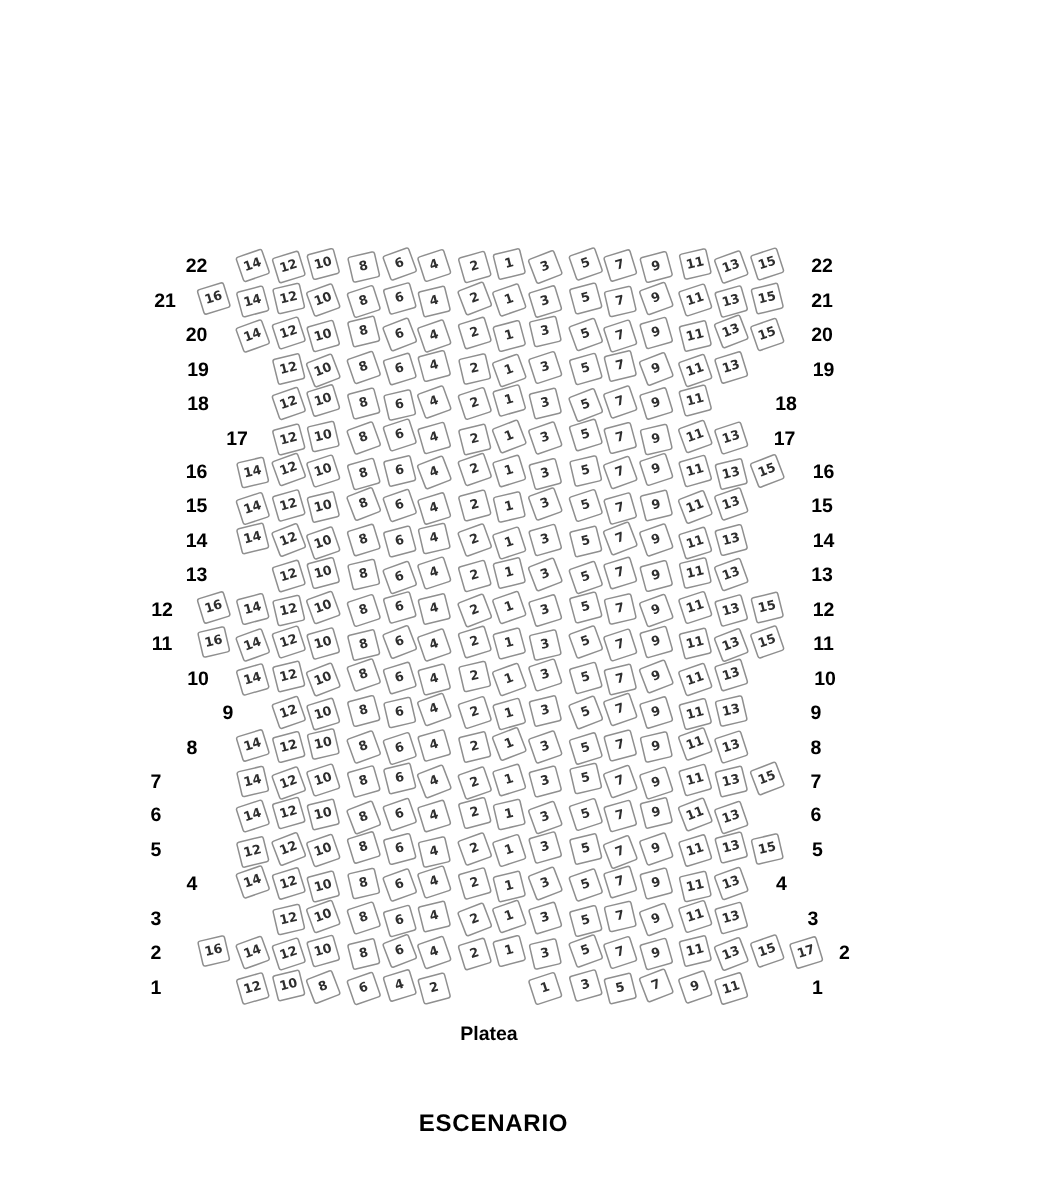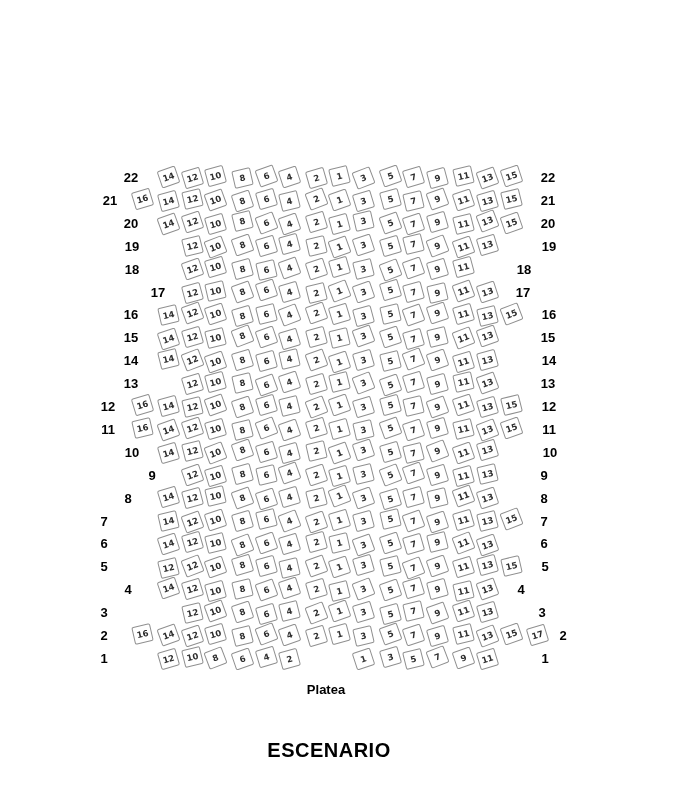--- a/index.html
+++ b/index.html
@@ -45,21 +45,21 @@
     position: absolute;
     transform: translate(-50%, -50%);
     font-size: 13px;
     font-weight: bold;
     color: var(--label-color, #000000);
     white-space: nowrap;
   }
   .stage-label {
     position: absolute;
     transform: translate(-50%, -50%);
-    font-size: 20px;
+    font-size: 16px;
     font-weight: bold;
     letter-spacing: 0.5px;
     color: var(--label-color, #000000);
     white-space: nowrap;
   }
 </style>
 </head>
 <body>
 
 <div id="canvas" style="--bg: #ffffff; --seat-border: #8f8f8f; --seat-fill: #ffffff; --seat-text: #2e2e2e; --label-color: #000000;">

